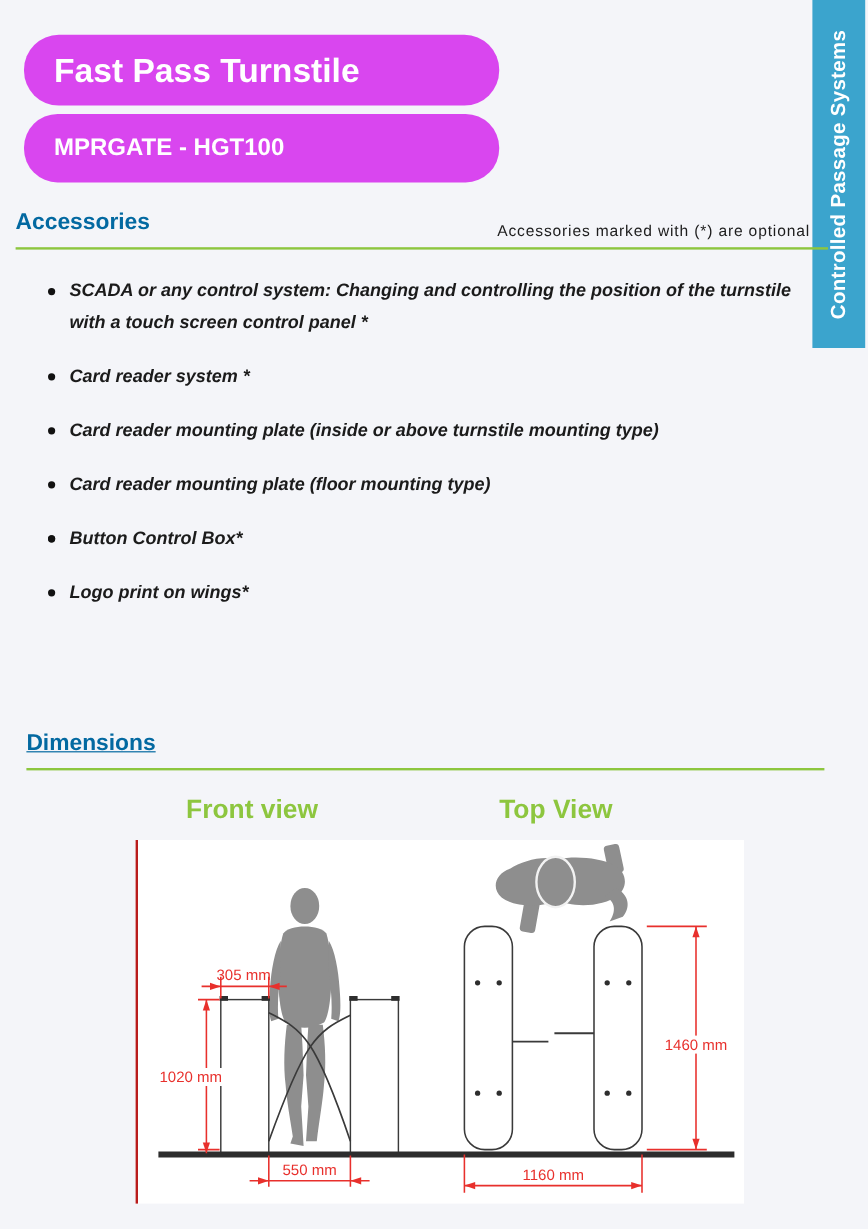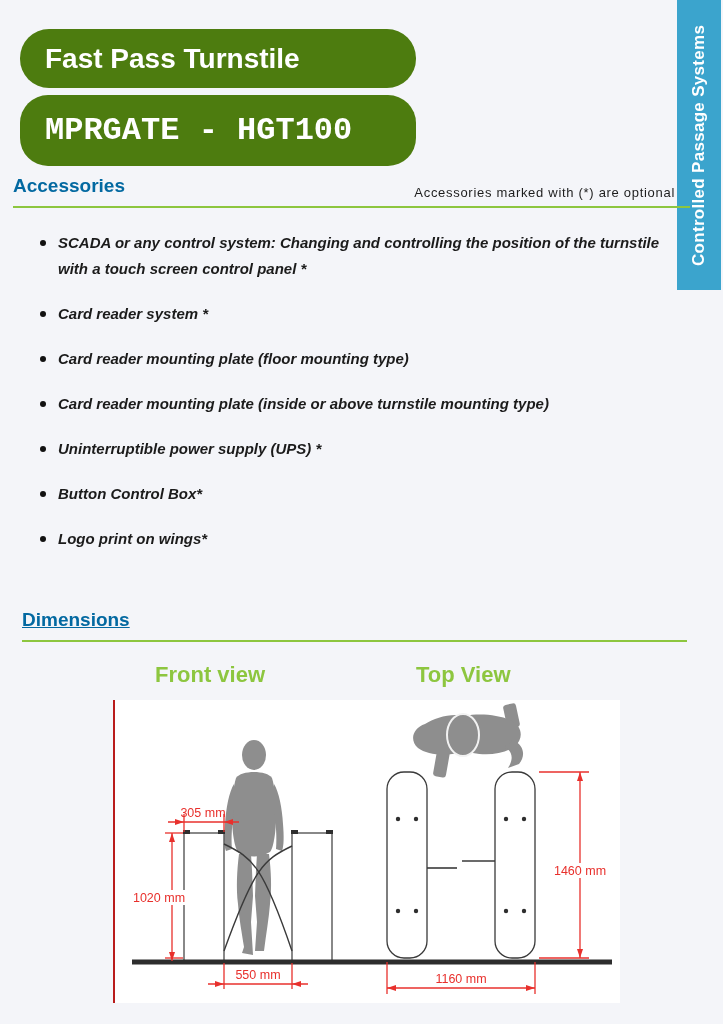--- a/index.html
+++ b/index.html
@@ -11,25 +11,25 @@
   .side-banner {
     position:absolute; left:677px; top:0; width:44px; height:290px;
     background:#3ba4cd; color:#ffffff;
     writing-mode:vertical-rl; transform:rotate(180deg);
     display:flex; align-items:center; justify-content:center;
     font-weight:bold; font-size:17px; letter-spacing:0.3px; white-space:nowrap;
   }
 
   
   .pill {
-    position:absolute; left:20px; width:396px; background:#4d7c0f; color:#fff;
+    position:absolute; left:20px; width:396px; background:#d946ef; color:#fff;
     font-weight:bold; display:flex; align-items:center; padding-left:25px;
   }
   .pill-title { top:29px; height:59px; border-radius:29px; font-size:28px; }
-  .pill-model { top:95px; height:71px; border-radius:28px; font-size:32px;font-family:Liberation Mono, monospace; }
+  .pill-model { top:95px; height:57px; border-radius:28px; font-size:20px; }
 
   .section-heading { position:absolute; color:#0369a1; font-weight:bold; font-size:19px; }
   #acc-heading { left:13px; top:175px; }
   #dim-heading { left:22px; top:609px;text-decoration:underline; }
   .acc-note { position:absolute; right:48px; top:185px; font-size:13px; letter-spacing:0.7px; color:#1d1d1d; }
   .rule { position:absolute; height:2px; background:#8dc63f; }
   #acc-rule { left:13px; top:206px; width:677px; }
   #dim-rule { left:22px; top:640px; width:665px; }
 
   .acc-list { position:absolute; left:40px; top:230px; width:628px; list-style:none;font-style:italic; }
@@ -62,23 +62,23 @@
     <span>MPRGATE - HGT100</span>
   </div>
 
   <div class="section-heading" id="acc-heading">Accessories</div>
   <div class="acc-note">Accessories marked with (*) are optional</div>
   <div class="rule" id="acc-rule"></div>
 
   <ul class="acc-list">
     <li><span class="dot"></span><span>SCADA or any control system: Changing and controlling the position of the turnstile with a touch screen control panel *</span></li>
     <li><span class="dot"></span><span>Card reader system *</span></li>
+    <li><span class="dot"></span><span>Card reader mounting plate (inside or above turnstile mounting type)</span></li>
     <li><span class="dot"></span><span>Card reader mounting plate (floor mounting type)</span></li>
-    <li><span class="dot"></span><span>Card reader mounting plate (inside or above turnstile mounting type)</span></li>
-    <li><span class="dot"></span><span>Uninterruptible power supply (UPS) *</span></li>
+    <li><span class="dot"></span></li>
     <li><span class="dot"></span><span>Button Control Box*</span></li>
     <li><span class="dot"></span><span>Logo print on wings*</span></li>
   </ul>
 
   <div class="section-heading" id="dim-heading">Dimensions</div>
   <div class="rule" id="dim-rule"></div>
 
   <div class="view-label" id="front-view-label">Front view</div>
   <div class="view-label" id="top-view-label">Top View</div>
 

